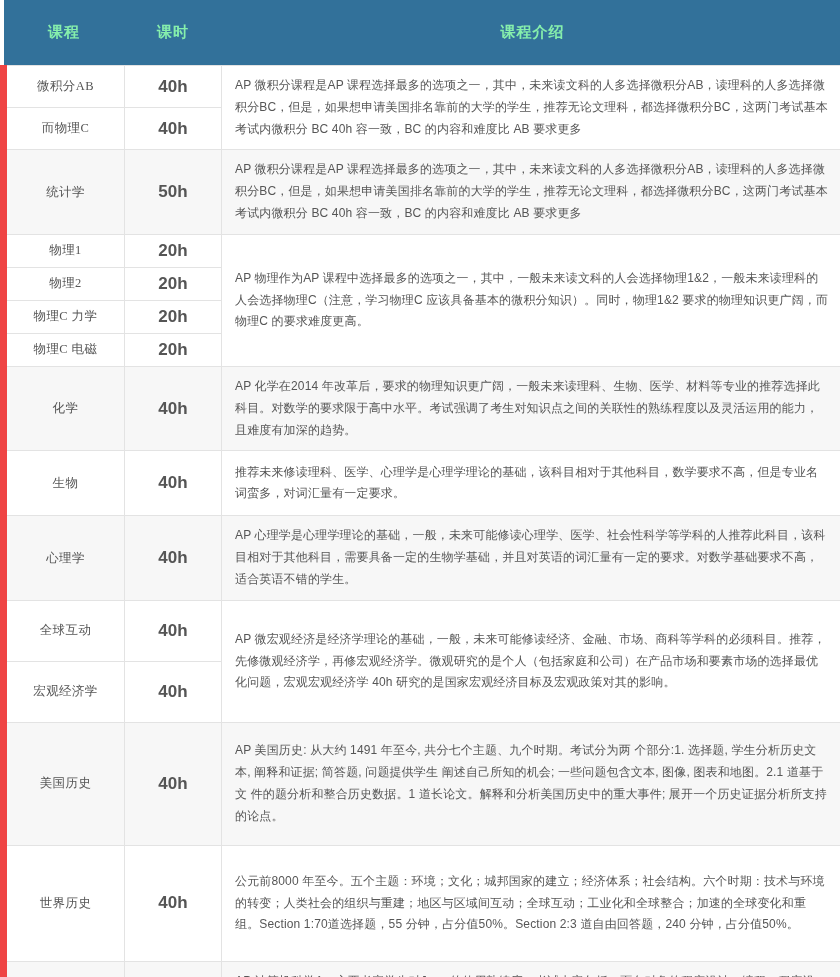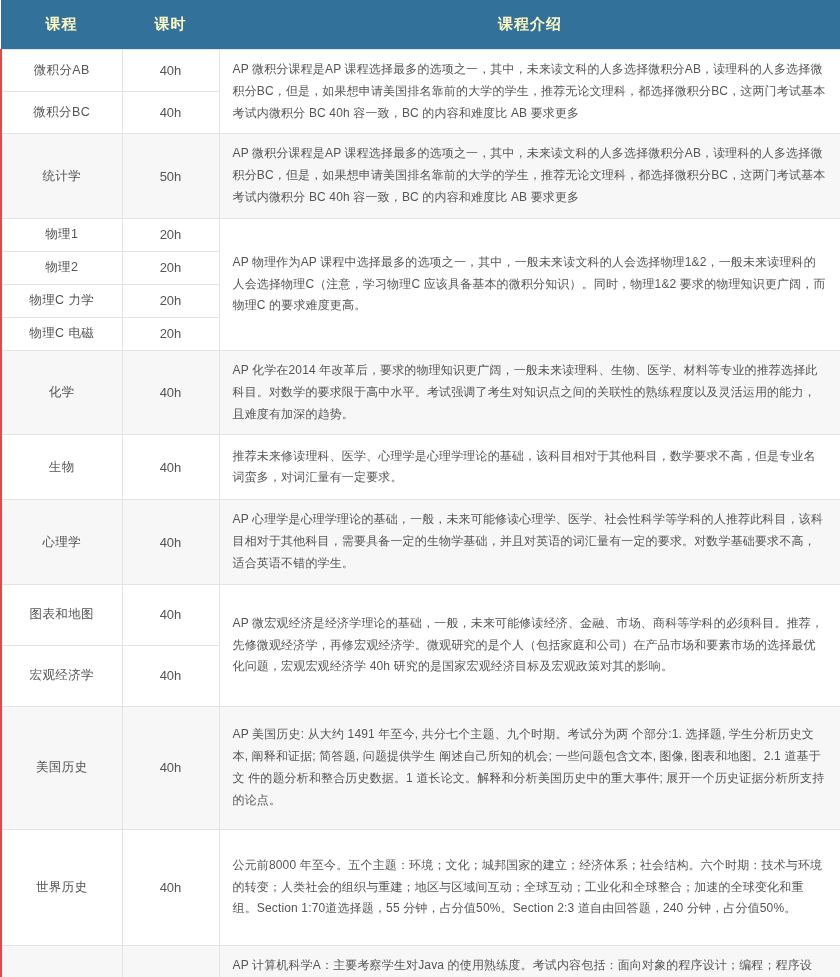--- a/index.html
+++ b/index.html
@@ -21,25 +21,25 @@
     table-layout: fixed;
   }
 
   .course-table col.c-course { width: 121px; }
   .course-table col.c-hours  { width: 97px; }
   .course-table col.c-desc   { width: 622px; }
 
   
   thead th {
     background: #32719a;
-    color: #fef9c3;
+    color: #86efac;
     font-size: 15px;
     font-weight: bold;
     height: 33px;
-    padding: 8px;
+    padding: 16px;
     text-align: center;
     vertical-align: middle;
     letter-spacing: 1px;
     border: none;
   }
 
   
   .course-table td {
     border: 1px solid #e3e3e3;
     font-size: 12px;
@@ -50,42 +50,43 @@
 
   td.cell-course {
     text-align: center;
     font-size: 12.5px;
     color: #555555;
     letter-spacing: 0.4px;
   }
 
   td.cell-hours {
     text-align: center;
-    font-size: 13px;
+    font-size: 17px;
     color: #555555;
+    font-weight: bold;
   }
 
   td.cell-desc {
     text-align: left;
     padding: 9px 14px 9px 13px;
     line-height: 1.82;
     font-size: 12px;
     color: #565656;
     letter-spacing: 0.15px;
   }
 
   
   tr.shade td { background: #f7f7f7; }
   tr.plain td { background: #ffffff; }
 
   td.shade { background: #f7f7f7; }
   td.plain { background: #ffffff; }
 
   
-  .course-table td:first-child { border-left: 2px solid #ef4444; }
+  .course-table td:first-child { border-left: 7px solid #ef4444; font-family: Liberation Serif, serif; }
   .course-table td:last-child  { border-right: 1px solid #e3e3e3; }
 </style>
 </head>
 <body>
 
 <table class="course-table">
   <colgroup>
     <col class="c-course">
     <col class="c-hours">
     <col class="c-desc">
@@ -97,21 +98,21 @@
       <th>课程介绍</th>
     </tr>
   </thead>
   <tbody id="table-body">
       <tr class="plain">
         <td class="cell-course plain" style="height: 40px;">微积分AB</td>
         <td class="cell-hours plain">40h</td>
         <td class="cell-desc plain" rowspan="2">AP 微积分课程是AP 课程选择最多的选项之一，其中，未来读文科的人多选择微积分AB，读理科的人多选择微积分BC，但是，如果想申请美国排名靠前的大学的学生，推荐无论文理科，都选择微积分BC，这两门考试基本考试内微积分 BC 40h 容一致，BC 的内容和难度比 AB 要求更多</td>
       </tr>
       <tr class="plain">
-        <td class="cell-course plain" style="height: 40px;">微积分BC</td>
+        <td class="cell-course plain" style="height: 40px;">而物理C</td>
         <td class="cell-hours plain">40h</td>
       </tr>
       <tr class="shade">
         <td class="cell-course shade" style="height: 80px;">统计学</td>
         <td class="cell-hours shade">50h</td>
         <td class="cell-desc shade" rowspan="1">AP 微积分课程是AP 课程选择最多的选项之一，其中，未来读文科的人多选择微积分AB，读理科的人多选择微积分BC，但是，如果想申请美国排名靠前的大学的学生，推荐无论文理科，都选择微积分BC，这两门考试基本考试内微积分 BC 40h 容一致，BC 的内容和难度比 AB 要求更多</td>
       </tr>
       <tr class="plain">
         <td class="cell-course plain" style="height: 32px; margin-left: 32px;">物理1</td>
         <td class="cell-hours plain">20h</td>
@@ -138,21 +139,21 @@
         <td class="cell-course plain" style="height: 64px;">生物</td>
         <td class="cell-hours plain">40h</td>
         <td class="cell-desc plain" rowspan="1">推荐未来修读理科、医学、心理学是心理学理论的基础，该科目相对于其他科目，数学要求不高，但是专业名词蛮多，对词汇量有一定要求。</td>
       </tr>
       <tr class="shade">
         <td class="cell-course shade" style="height: 73px;">心理学</td>
         <td class="cell-hours shade">40h</td>
         <td class="cell-desc shade" rowspan="1">AP 心理学是心理学理论的基础，一般，未来可能修读心理学、医学、社会性科学等学科的人推荐此科目，该科目相对于其他科目，需要具备一定的生物学基础，并且对英语的词汇量有一定的要求。对数学基础要求不高，适合英语不错的学生。</td>
       </tr>
       <tr class="plain">
-        <td class="cell-course plain" style="height: 60px;">图表和地图</td>
+        <td class="cell-course plain" style="height: 60px;">全球互动</td>
         <td class="cell-hours plain">40h</td>
         <td class="cell-desc plain" rowspan="2">AP 微宏观经济是经济学理论的基础，一般，未来可能修读经济、金融、市场、商科等学科的必须科目。推荐，先修微观经济学，再修宏观经济学。微观研究的是个人（包括家庭和公司）在产品市场和要素市场的选择最优化问题，宏观宏观经济学 40h 研究的是国家宏观经济目标及宏观政策对其的影响。</td>
       </tr>
       <tr class="plain">
         <td class="cell-course plain" style="height: 60px; margin-top: 36px;">宏观经济学</td>
         <td class="cell-hours plain">40h</td>
       </tr>
       <tr class="shade">
         <td class="cell-course shade" style="height: 122px; margin-top: 40px;">美国历史</td>
         <td class="cell-hours shade">40h</td>

